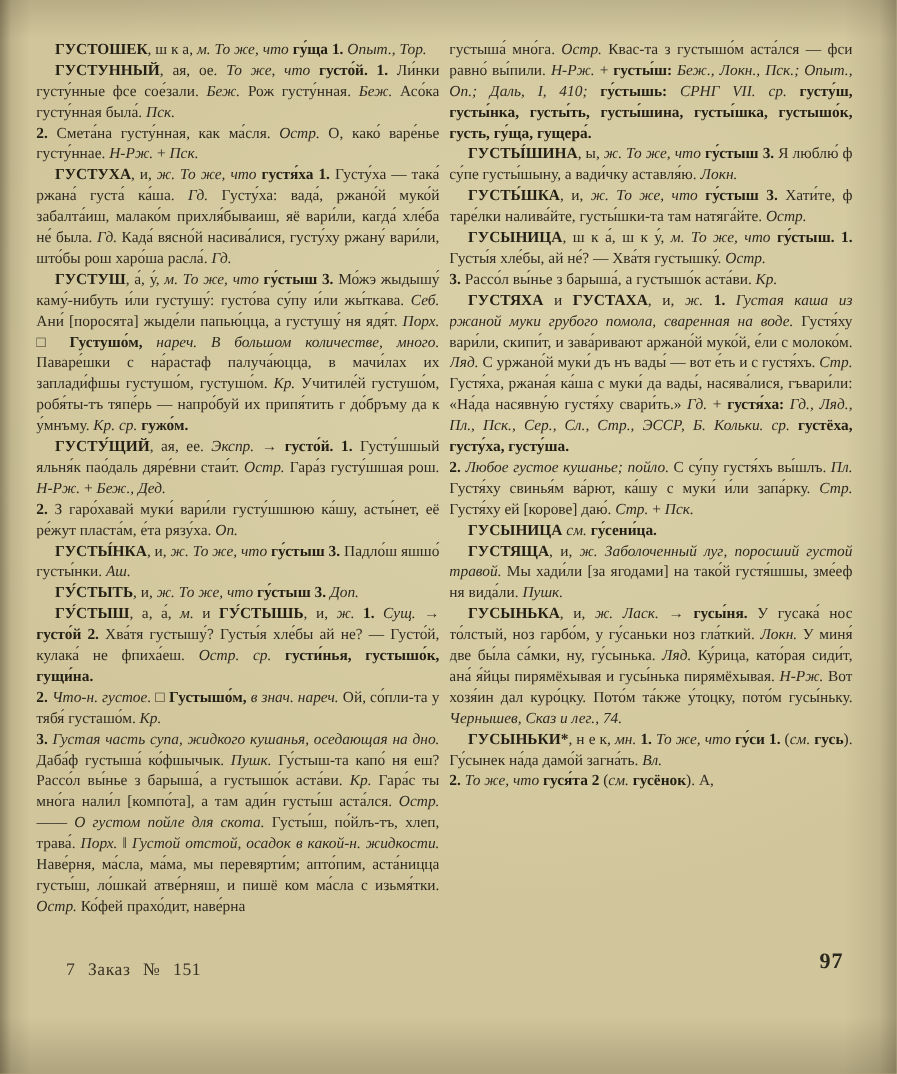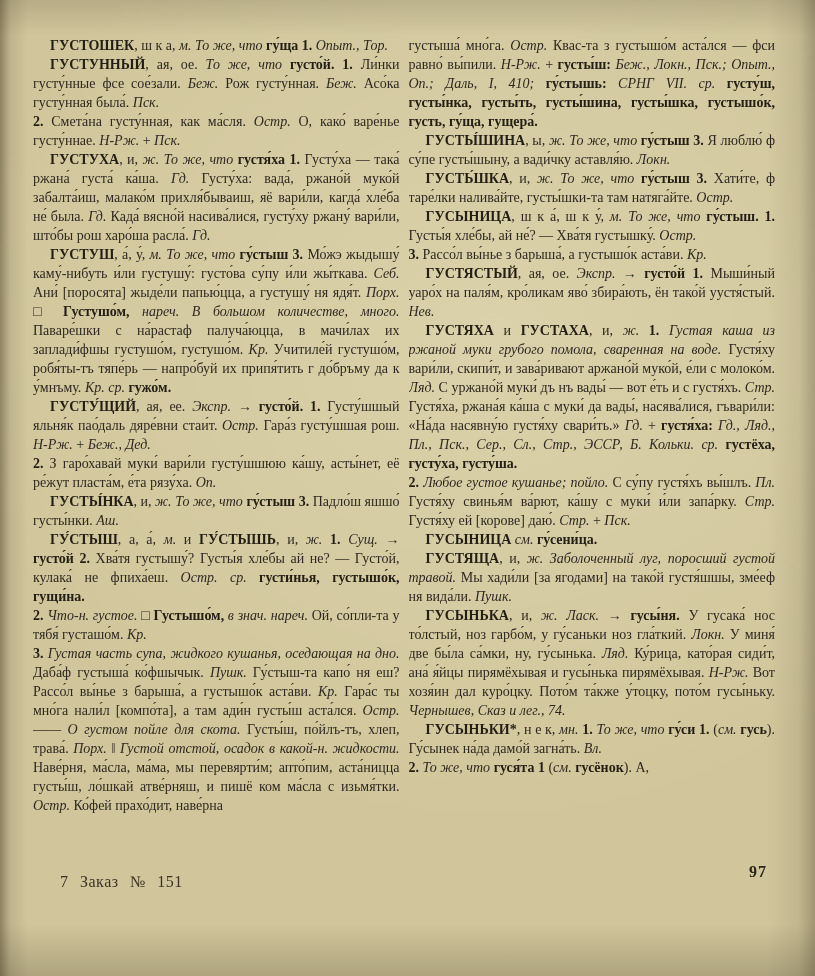--- a/index.html
+++ b/index.html
@@ -17,51 +17,51 @@
     color:#2e2920;
   }
   .text-block{position:absolute;left:33px;top:36px;right:40px;display:flex;gap:9px;}
   .col{flex:1 1 0;font-size:14px;line-height:19px;text-align:justify;height:842px;overflow:hidden;hyphens:auto;}
   .para{margin:0;text-align:justify;}
   .para.indent{text-indent:17px;}
   .seg-b{font-weight:700;color:#241f14;}
   .seg-i{font-style:italic;}
   .seg-n{}
   .footer-note{position:absolute;left:60px;top:873px;font-size:16px;color:#3a3326;word-spacing:7px;letter-spacing:0.5px;}
-  .page-number{position:absolute;right:48px;top:863px;font-size:16px;font-weight:600;color:#2c271d;letter-spacing:1px;}
+  .page-number{position:absolute;right:48px;top:863px;font-size:20px;font-weight:600;color:#2c271d;letter-spacing:1px;}
 </style>
 </head>
 <body>
 
 <div class="page-scan">
   <div class="text-block">
     <div class="col" id="col-left">
         <p class="para indent"><span class="seg-b">ГУСТОШЕК</span><span class="seg-n">, ш к а, </span><span class="seg-i">м. То же, что </span><span class="seg-b">гу́ща 1. </span><span class="seg-i">Опыт., Тор.</span></p>
         <p class="para indent"><span class="seg-b">ГУСТУННЫЙ</span><span class="seg-n">, ая, ое. </span><span class="seg-i">То же, что </span><span class="seg-b">густо́й. 1. </span><span class="seg-n">Ли́нки густу́нные фсе сое́зали. </span><span class="seg-i">Беж. </span><span class="seg-n">Рож густу́нная. </span><span class="seg-i">Беж. </span><span class="seg-n">Асо́ка густу́нная была́. </span><span class="seg-i">Пск.</span></p>
         <p class="para"><span class="seg-b">2. </span><span class="seg-n">Смета́на густу́нная, как ма́сля. </span><span class="seg-i">Остр. </span><span class="seg-n">О, како́ варе́нье густу́ннае. </span><span class="seg-i">Н-Рж.</span><span class="seg-n"> + </span><span class="seg-i">Пск.</span></p>
         <p class="para indent"><span class="seg-b">ГУСТУХА</span><span class="seg-n">, и, </span><span class="seg-i">ж. То же, что </span><span class="seg-b">густя́ха 1. </span><span class="seg-n">Густу́ха — така́ ржана́ густа́ ка́ша. </span><span class="seg-i">Гд. </span><span class="seg-n">Густу́ха: вада́, ржано́й муко́й забалта́иш, малако́м прихля́бываиш, яё вари́ли, кагда́ хле́ба не́ была. </span><span class="seg-i">Гд. </span><span class="seg-n">Када́ вясно́й насива́лися, густу́ху ржану́ вари́ли, што́бы рош харо́ша расла́. </span><span class="seg-i">Гд.</span></p>
         <p class="para indent"><span class="seg-b">ГУСТУШ</span><span class="seg-n">, а́, у́, </span><span class="seg-i">м. То же, что </span><span class="seg-b">гу́стыш 3. </span><span class="seg-n">Мо́жэ жыдышу́ каму́-нибуть и́ли густушу́: густо́ва су́пу и́ли жы́ткава. </span><span class="seg-i">Себ. </span><span class="seg-n">Ани́ [поросята] жыде́ли папью́цца, а густушу́ ня ядя́т. </span><span class="seg-i">Порх. </span><span class="seg-n">□ </span><span class="seg-b">Густушо́м, </span><span class="seg-i">нареч. В большом количестве, много. </span><span class="seg-n">Паваре́шки с на́растаф палуча́юцца, в мачи́лах их заплади́фшы густушо́м, густушо́м. </span><span class="seg-i">Кр. </span><span class="seg-n">Учитиле́й густушо́м, робя́ты-тъ тяпе́рь — напро́буй их припя́тить г до́бръму да к у́мнъму. </span><span class="seg-i">Кр. ср. </span><span class="seg-b">гужо́м.</span></p>
         <p class="para indent"><span class="seg-b">ГУСТУ́ЩИЙ</span><span class="seg-n">, ая, ее. </span><span class="seg-i">Экспр.</span><span class="seg-n"> → </span><span class="seg-b">густо́й. 1. </span><span class="seg-n">Густу́шшый яльня́к пао́даль дяре́вни стаи́т. </span><span class="seg-i">Остр. </span><span class="seg-n">Гара́з густу́шшая рош. </span><span class="seg-i">Н-Рж.</span><span class="seg-n"> + </span><span class="seg-i">Беж., Дед.</span></p>
         <p class="para"><span class="seg-b">2. </span><span class="seg-n">З гаро́хавай муки́ вари́ли густу́шшюю ка́шу, асты́нет, её ре́жут пласта́м, е́та рязу́ха. </span><span class="seg-i">Оп.</span></p>
         <p class="para indent"><span class="seg-b">ГУСТЫ́НКА</span><span class="seg-n">, и, </span><span class="seg-i">ж. То же, что </span><span class="seg-b">гу́стыш 3. </span><span class="seg-n">Падло́ш яшшо́ густы́нки. </span><span class="seg-i">Аш.</span></p>
+        <p class="para indent"><span class="seg-b">ГУ́СТЫТЬ</span><span class="seg-n">, и, </span><span class="seg-i">ж. То же, что </span><span class="seg-b">гу́стыш 3. </span><span class="seg-i">Доп.</span></p>
         <p class="para indent"><span class="seg-b">ГУ́СТЫШ</span><span class="seg-n">, а, а́, </span><span class="seg-i">м.</span><span class="seg-n"> и </span><span class="seg-b">ГУ́СТЫШЬ</span><span class="seg-n">, и, </span><span class="seg-i">ж. </span><span class="seg-b">1. </span><span class="seg-i">Сущ.</span><span class="seg-n"> → </span><span class="seg-b">густо́й 2. </span><span class="seg-n">Хва́тя густышу́? Густы́я хле́бы ай не? — Густо́й, кулака́ не фпиха́еш. </span><span class="seg-i">Остр. ср. </span><span class="seg-b">густи́нья, густышо́к, гущи́на.</span></p>
         <p class="para"><span class="seg-b">2. </span><span class="seg-i">Что-н. густое. </span><span class="seg-n">□ </span><span class="seg-b">Густышо́м, </span><span class="seg-i">в знач. нареч. </span><span class="seg-n">Ой, со́пли-та у тябя́ густашо́м. </span><span class="seg-i">Кр.</span></p>
         <p class="para"><span class="seg-b">3. </span><span class="seg-i">Густая часть супа, жидкого кушанья, оседающая на дно. </span><span class="seg-n">Даба́ф густыша́ ко́фшычык. </span><span class="seg-i">Пушк. </span><span class="seg-n">Гу́стыш-та капо́ ня еш? Рассо́л вы́нье з барыша́, а густышо́к аста́ви. </span><span class="seg-i">Кр. </span><span class="seg-n">Гара́с ты мно́га нали́л [компо́та], а там ади́н густы́ш аста́лся. </span><span class="seg-i">Остр. </span><span class="seg-n">—— </span><span class="seg-i">О густом пойле для скота. </span><span class="seg-n">Густы́ш, по́йлъ-тъ, хлеп, трава́. </span><span class="seg-i">Порх. </span><span class="seg-n">‖ </span><span class="seg-i">Густой отстой, осадок в какой-н. жидкости. </span><span class="seg-n">Наве́рня, ма́сла, ма́ма, мы перевярти́м; апто́пим, аста́ницца густы́ш, ло́шкай атве́рняш, и пишё ком ма́сла с изьмя́тки. </span><span class="seg-i">Остр. </span><span class="seg-n">Ко́фей прахо́дит, наве́рна</span></p>
       </div>
     <div class="col" id="col-right">
         <p class="para"><span class="seg-n">густыша́ мно́га. </span><span class="seg-i">Остр. </span><span class="seg-n">Квас-та з густышо́м аста́лся — фси равно́ вы́пили. </span><span class="seg-i">Н-Рж.</span><span class="seg-n"> + </span><span class="seg-b">густы́ш: </span><span class="seg-i">Беж., Локн., Пск.; Опыт., Оп.; Даль, I, 410; </span><span class="seg-b">гу́стышь: </span><span class="seg-i">СРНГ VII. ср. </span><span class="seg-b">густу́ш, густы́нка, густы́ть, густы́шина, густы́шка, густышо́к, густь, гу́ща, гущера́.</span></p>
         <p class="para indent"><span class="seg-b">ГУСТЫ́ШИНА</span><span class="seg-n">, ы, </span><span class="seg-i">ж. То же, что </span><span class="seg-b">гу́стыш 3. </span><span class="seg-n">Я люблю́ ф су́пе густы́шыну, а вади́чку аставля́ю. </span><span class="seg-i">Локн.</span></p>
         <p class="para indent"><span class="seg-b">ГУСТЬ́ШКА</span><span class="seg-n">, и, </span><span class="seg-i">ж. То же, что </span><span class="seg-b">гу́стыш 3. </span><span class="seg-n">Хати́те, ф таре́лки налива́йте, густы́шки-та там натяга́йте. </span><span class="seg-i">Остр.</span></p>
         <p class="para indent"><span class="seg-b">ГУСЫНИЦА</span><span class="seg-n">, ш к а́, ш к у́, </span><span class="seg-i">м. То же, что </span><span class="seg-b">гу́стыш. 1. </span><span class="seg-n">Густы́я хле́бы, ай не́? — Хва́тя густышку́. </span><span class="seg-i">Остр.</span></p>
         <p class="para"><span class="seg-b">3. </span><span class="seg-n">Рассо́л вы́нье з барыша́, а густышо́к аста́ви. </span><span class="seg-i">Кр.</span></p>
-        <p class="para indent"><span class="seg-b">ГУСТЯСТЫЙ</span><span class="seg-n">, ая, ое. </span><span class="seg-i">Экспр.</span><span class="seg-n"> → </span><span class="seg-b">густо́й 1. </span><span class="seg-n">Мыши́ный уаро́х на паля́м, кро́ликам яво́ збира́ють, ён тако́й уустя́стый. </span><span class="seg-i">Нев.</span></p>
         <p class="para indent"><span class="seg-b">ГУСТЯХА</span><span class="seg-n"> и </span><span class="seg-b">ГУСТАХА</span><span class="seg-n">, и, </span><span class="seg-i">ж. </span><span class="seg-b">1. </span><span class="seg-i">Густая каша из ржаной муки грубого помола, сваренная на воде. </span><span class="seg-n">Густя́ху вари́ли, скипи́т, и зава́ривают аржано́й муко́й, е́ли с молоко́м. </span><span class="seg-i">Ляд. </span><span class="seg-n">С уржано́й муки́ дъ нъ вады́ — вот е́ть и с густя́хъ. </span><span class="seg-i">Стр. </span><span class="seg-n">Густя́ха, ржана́я ка́ша с муки́ да вады́, насява́лися, гъвари́ли: «На́да насявну́ю густя́ху свари́ть.» </span><span class="seg-i">Гд.</span><span class="seg-n"> + </span><span class="seg-b">густя́ха: </span><span class="seg-i">Гд., Ляд., Пл., Пск., Сер., Сл., Стр., ЭССР, Б. Кольки. ср. </span><span class="seg-b">густёха, густу́ха, густу́ша.</span></p>
         <p class="para"><span class="seg-b">2. </span><span class="seg-i">Любое густое кушанье; пойло. </span><span class="seg-n">С су́пу густя́хъ вы́шлъ. </span><span class="seg-i">Пл. </span><span class="seg-n">Густя́ху свинья́м ва́рют, ка́шу с муки́ и́ли запа́рку. </span><span class="seg-i">Стр. </span><span class="seg-n">Густя́ху ей [корове] даю́. </span><span class="seg-i">Стр.</span><span class="seg-n"> + </span><span class="seg-i">Пск.</span></p>
         <p class="para indent"><span class="seg-b">ГУСЫНИЦА</span><span class="seg-n"> </span><span class="seg-i">см. </span><span class="seg-b">гу́сени́ца.</span></p>
         <p class="para indent"><span class="seg-b">ГУСТЯЩА</span><span class="seg-n">, и, </span><span class="seg-i">ж. Заболоченный луг, поросший густой травой. </span><span class="seg-n">Мы хади́ли [за ягодами] на тако́й густя́шшы, зме́еф ня вида́ли. </span><span class="seg-i">Пушк.</span></p>
         <p class="para indent"><span class="seg-b">ГУСЫНЬКА</span><span class="seg-n">, и, </span><span class="seg-i">ж. Ласк.</span><span class="seg-n"> → </span><span class="seg-b">гусы́ня. </span><span class="seg-n">У гусака́ нос то́лстый, ноз гарбо́м, у гу́саньки ноз гла́ткий. </span><span class="seg-i">Локн. </span><span class="seg-n">У миня́ две бы́ла са́мки, ну, гу́сынька. </span><span class="seg-i">Ляд. </span><span class="seg-n">Ку́рица, като́рая сиди́т, ана́ я́йцы пирямёхывая и гусы́нька пирямёхывая. </span><span class="seg-i">Н-Рж. </span><span class="seg-n">Вот хозя́ин дал куро́цку. Пото́м та́кже у́тоцку, пото́м гусы́ньку. </span><span class="seg-i">Чернышев, Сказ и лег., 74.</span></p>
         <p class="para indent"><span class="seg-b">ГУСЫНЬКИ*</span><span class="seg-n">, н е к, </span><span class="seg-i">мн. </span><span class="seg-b">1. </span><span class="seg-i">То же, что </span><span class="seg-b">гу́си 1. </span><span class="seg-n">(</span><span class="seg-i">см. </span><span class="seg-b">гусь</span><span class="seg-n">). Гу́сынек на́да дамо́й загна́ть. </span><span class="seg-i">Вл.</span></p>
-        <p class="para"><span class="seg-b">2. </span><span class="seg-i">То же, что </span><span class="seg-b">гуся́та 1 </span><span class="seg-n">(</span><span class="seg-i">см. </span><span class="seg-b">гусёнок</span><span class="seg-n">). А,</span></p>
+        <p class="para"><span class="seg-b">2. </span><span class="seg-i">То же, что </span><span class="seg-b">гуся́та 2 </span><span class="seg-n">(</span><span class="seg-i">см. </span><span class="seg-b">гусёнок</span><span class="seg-n">). А,</span></p>
       </div>
   </div>
   <span class="footer-note">7 Заказ № 151</span>
   <span class="page-number">97</span>
 </div>
 
 </body></html>

